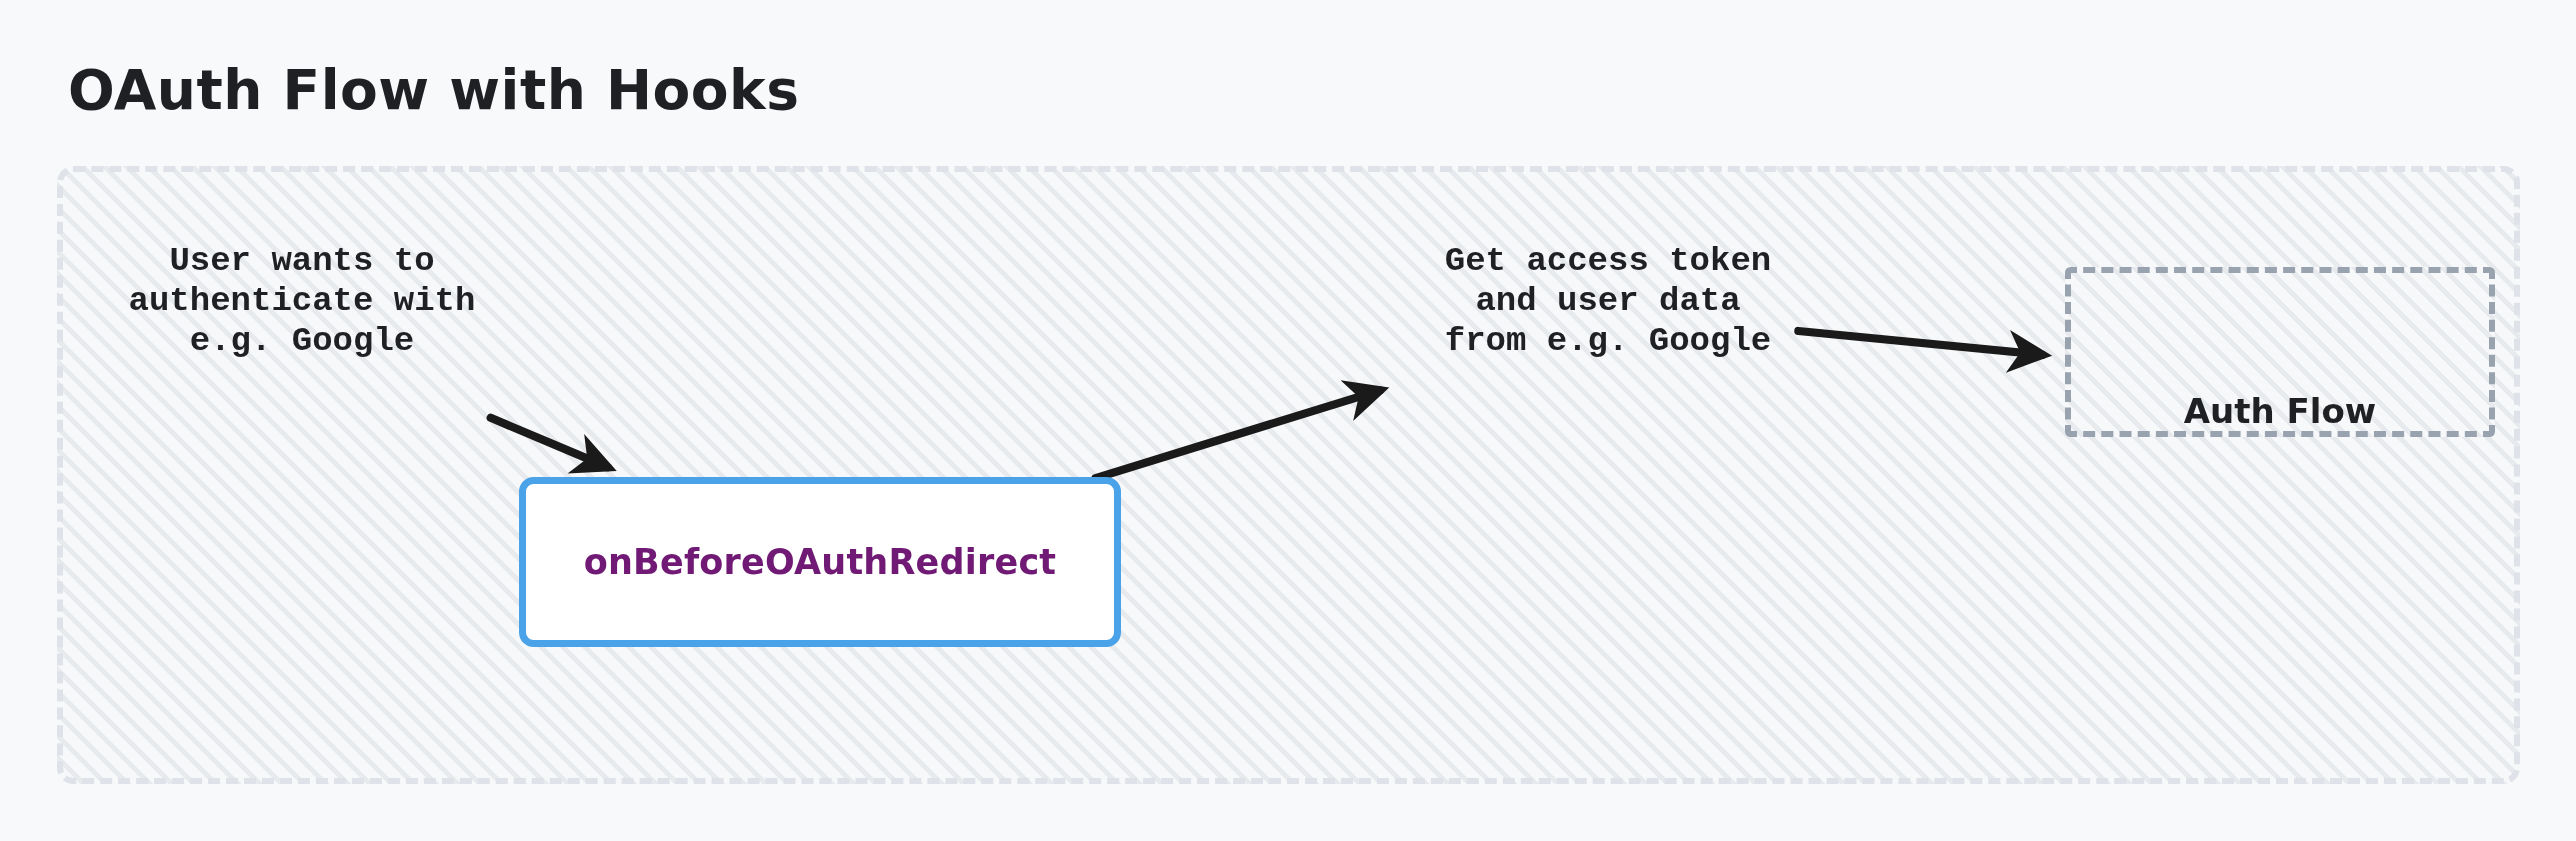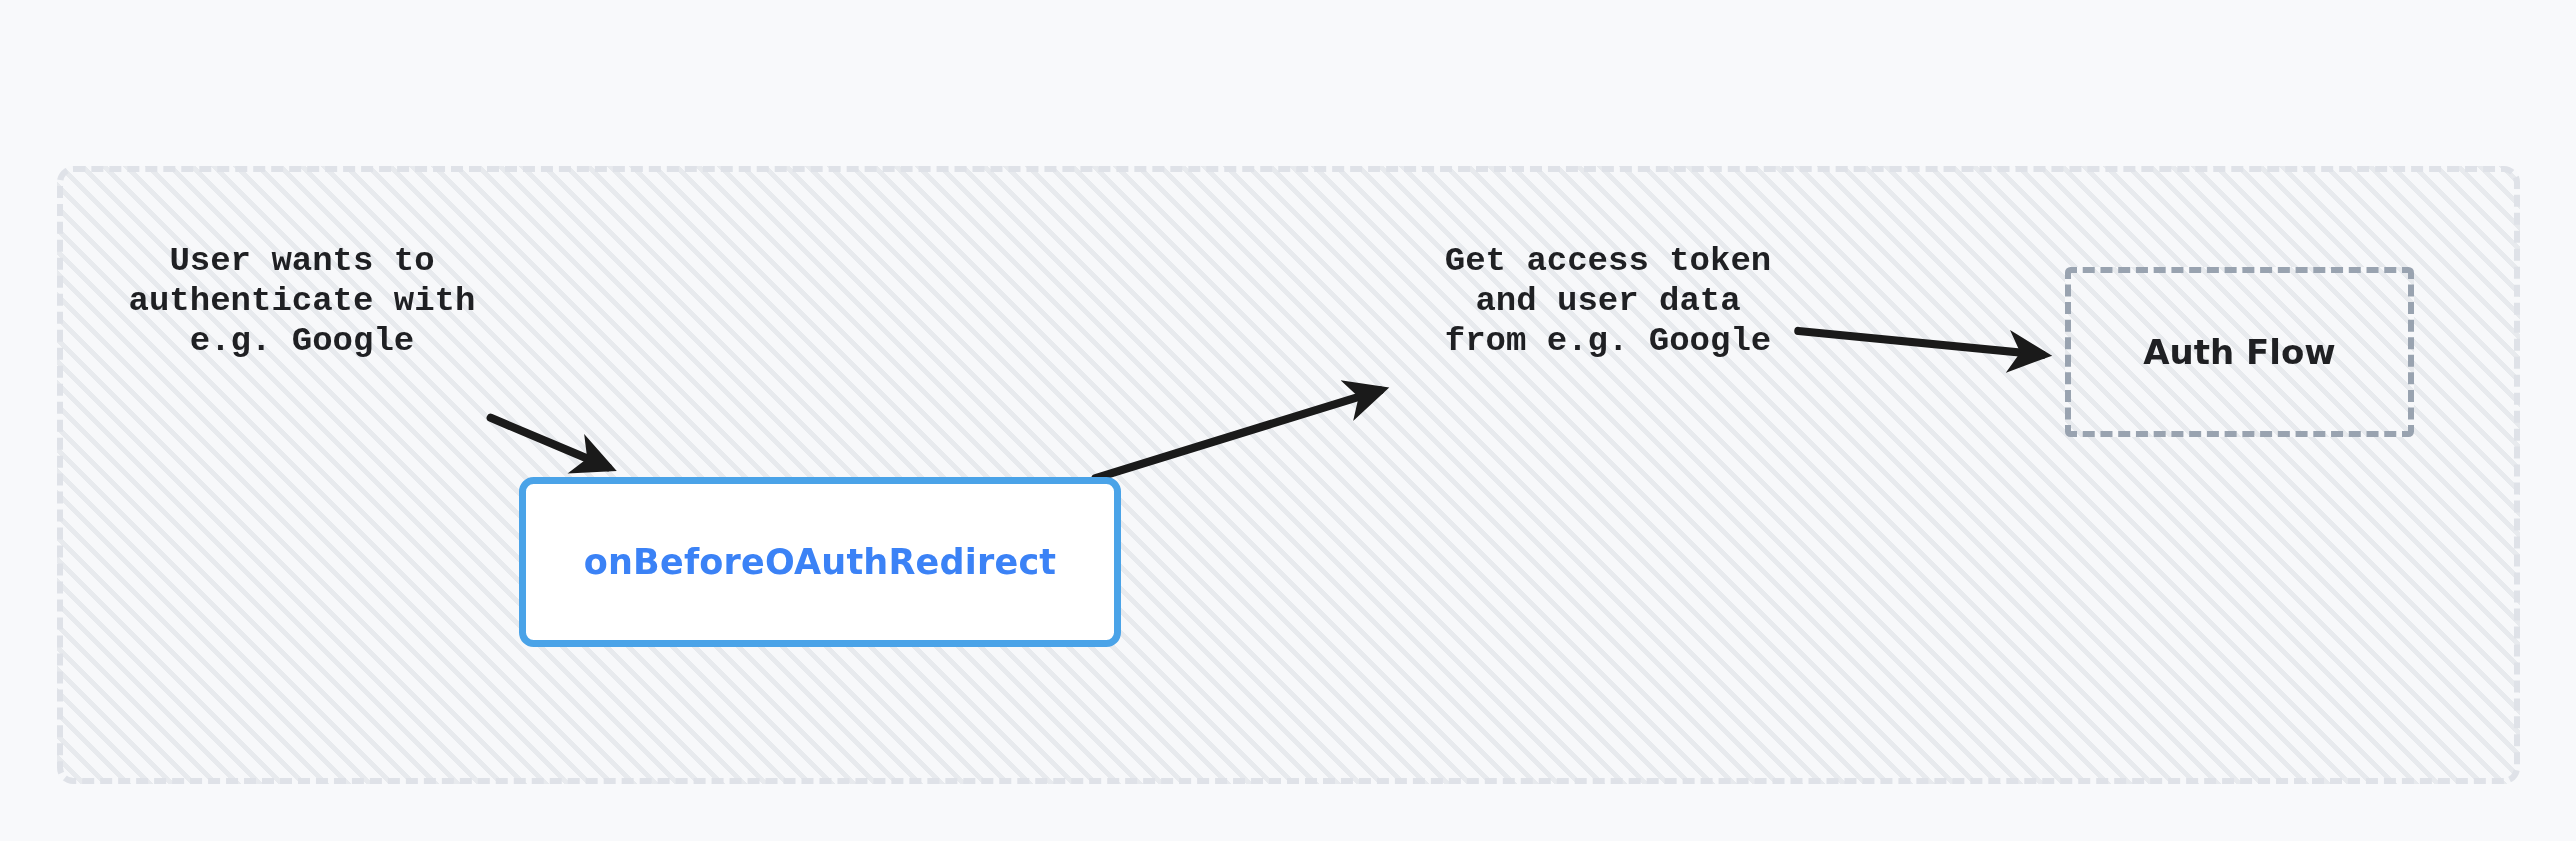--- a/index.html
+++ b/index.html
@@ -54,37 +54,37 @@
         rgba(0,0,0,0) 15.5px
       );
     background-size: 22px 22px;
   }
 
   
   .subgroup-frame {
     position: absolute;
     left: 2065px;
     top: 267px;
-    width: 349px;
+    width: 430px;
     height: 170px;
     box-sizing: border-box;
     border: 6.4px dashed #99a3b0;
     border-radius: 5.5px;
     background-color: #f7f8fa;
     background-image:
       repeating-linear-gradient(
         45deg,
         rgba(175,182,194,0.22) 0px,
         rgba(175,182,194,0.22) 4.6px,
         rgba(0,0,0,0) 4.6px,
         rgba(0,0,0,0) 15.5px
       );
     background-size: 22px 22px;
     display: flex;
-    align-items: center;
+    align-items: flex-end;
     justify-content: center;
   }
   .subgroup-label {
     font-family: "DejaVu Sans", sans-serif;
     font-size: 34px;
     font-weight: bold;
     color: #1f2023;
     white-space: nowrap;
   }
 
@@ -100,21 +100,21 @@
     border-radius: 14.6px;
     background: #ffffff;
     display: flex;
     align-items: center;
     justify-content: center;
   }
   .hook-node-label {
     font-family: "DejaVu Sans", sans-serif;
     font-size: 35px;
     font-weight: bold;
-    color: #3b82f6;
+    color: #701a75;
     white-space: nowrap;
     letter-spacing: 0.2px;
   }
 
   
   .edge-label {
     position: absolute;
     font-family: Liberation Mono, monospace;
     font-size: 34px;
     font-weight: bold;
@@ -142,20 +142,21 @@
     width: 2576px;
     height: 842px;
     pointer-events: none;
   }
 </style>
 </head>
 <body>
 
 <div id="canvas">
 
+  <div class="diagram-title">OAuth Flow with Hooks</div>
 
   <div class="group-frame"></div>
 
   <div class="edge-label" id="edge-label-1">User wants to
 authenticate with
 e.g. Google</div>
 
   <div class="edge-label" id="edge-label-2">Get access token
 and user data
 from e.g. Google</div>

